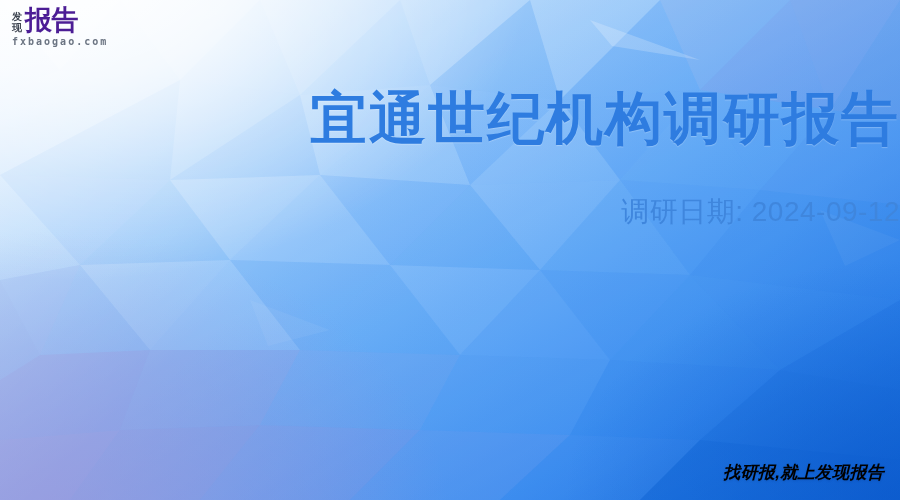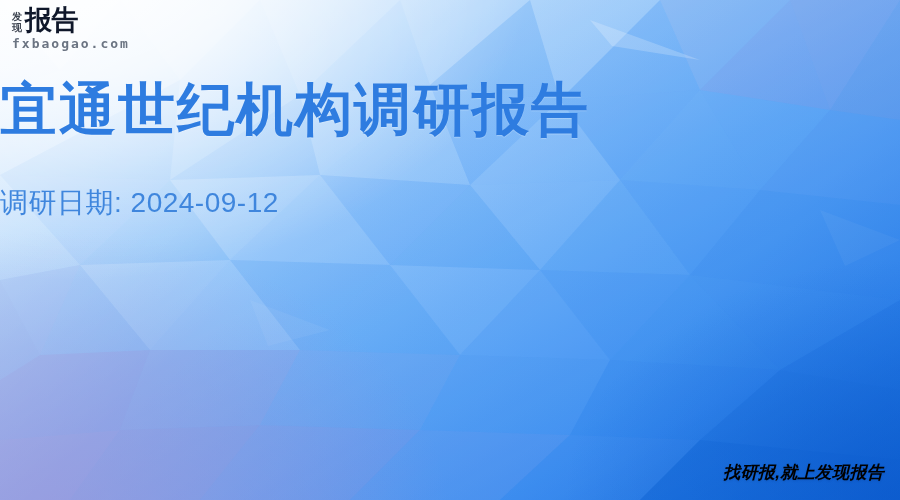--- a/index.html
+++ b/index.html
@@ -62,40 +62,40 @@
   }
   .logo-stack span {
     font-size: 10px;
     font-weight: 700;
     color: #3d4450;
     letter-spacing: 0px;
   }
   .logo-main {
     font-size: 27px;
     font-weight: 700;
-    color: #0f172a;
+    color: #4c1d95;
     line-height: 0.96;
     letter-spacing: -0.5px;
   }
   .logo-domain {
     margin-top: 2px;
-    font-size: 13px;
+    font-size: 10px;
     font-weight: 700;
     color: #6b7482;
     letter-spacing: 2.0px;
     font-family: "DejaVu Sans Mono", "Liberation Mono", monospace;
   }
 
   
   #title-block {
     position: absolute;
     left: 0;
     right: 0;
-    top: 77px;
-    text-align: left;
+    top: 86px;
+    text-align: right;
     z-index: 5;
   }
   #doc-title {
     font-size: 57px;
     font-weight: 700;
     color: #2e7ce0;
     letter-spacing: 2px;
     line-height: 1.14;
     margin: 0;
     text-shadow: 0 1px 1px rgba(255,255,255,0.25);

